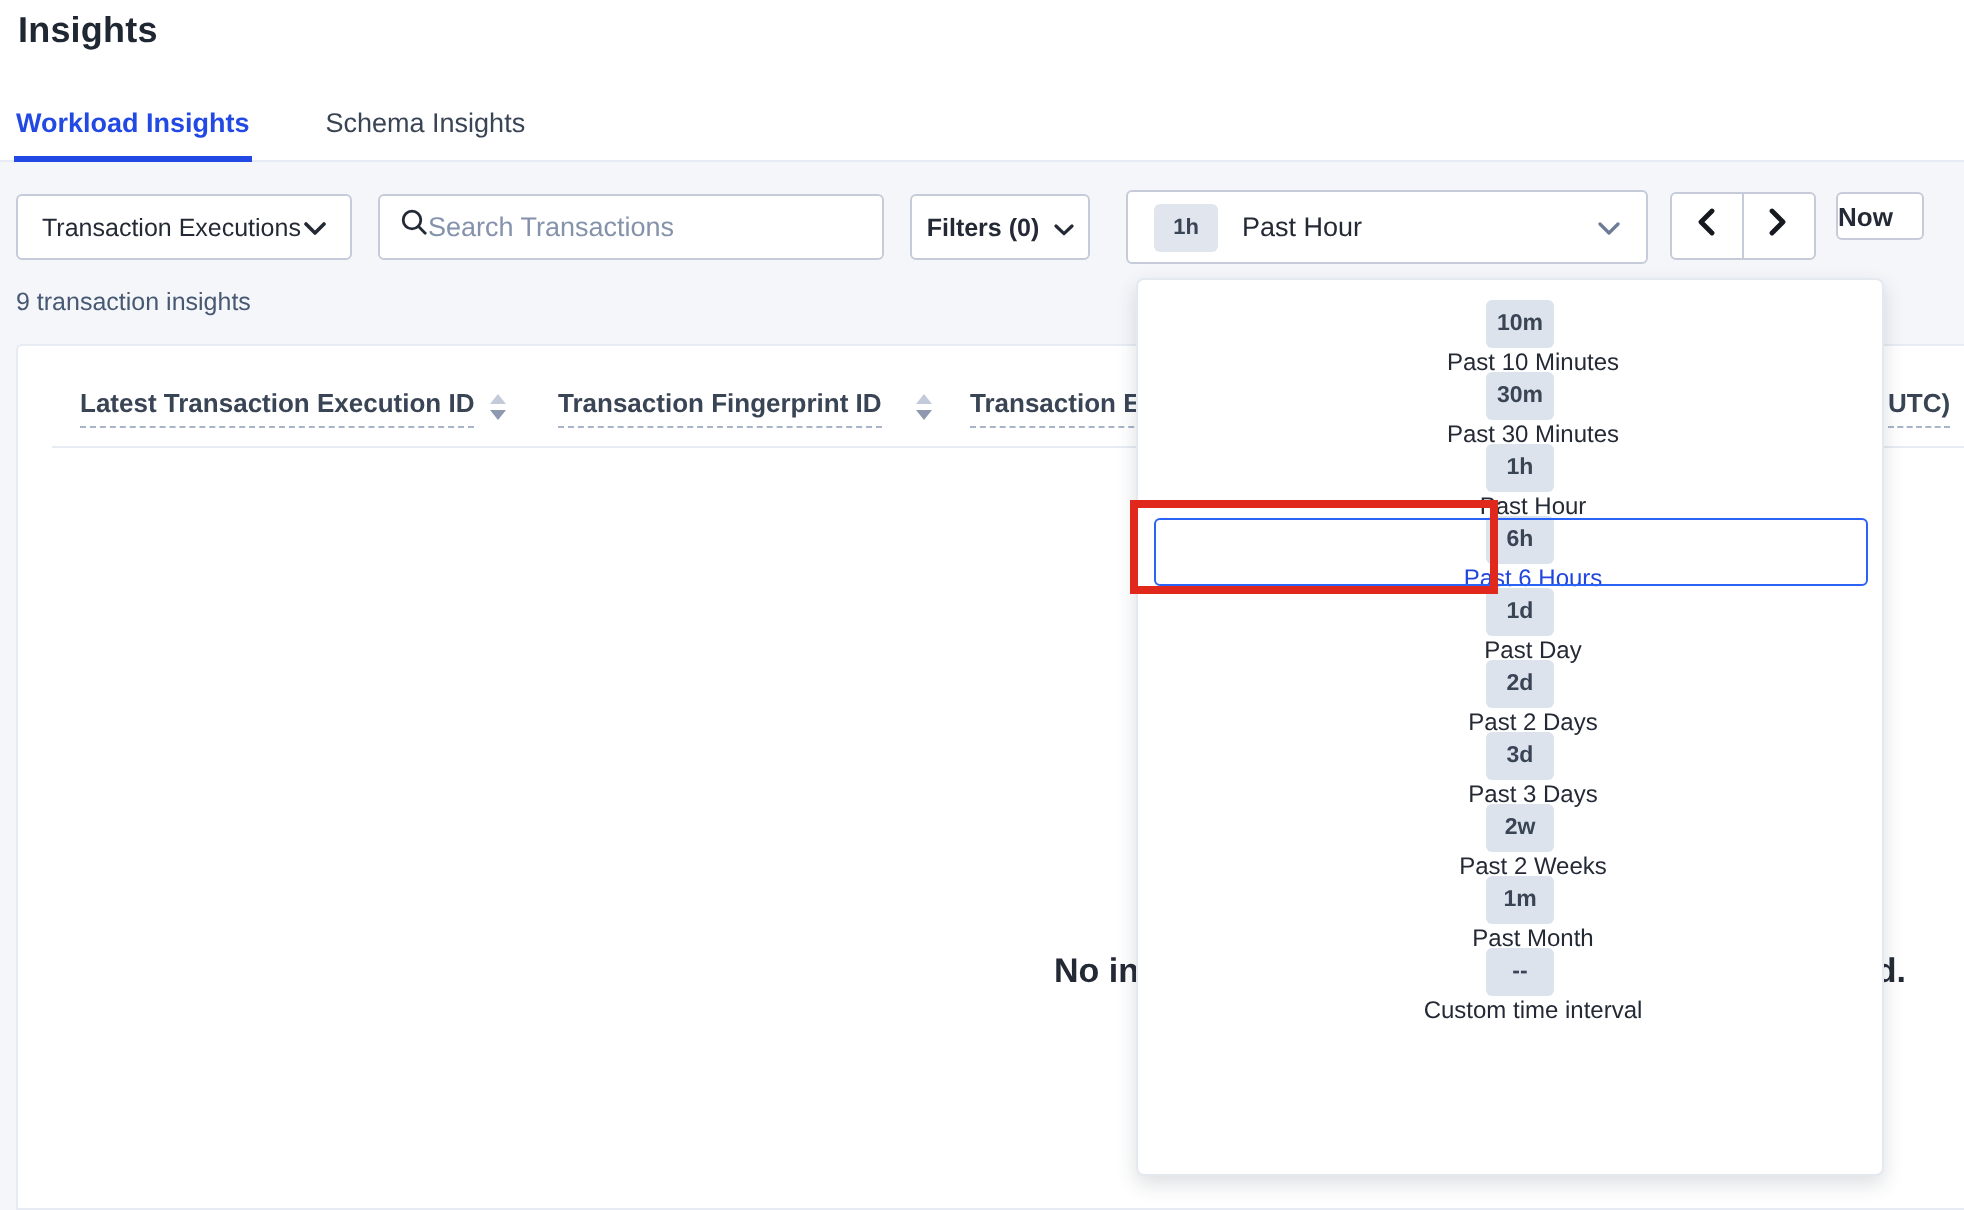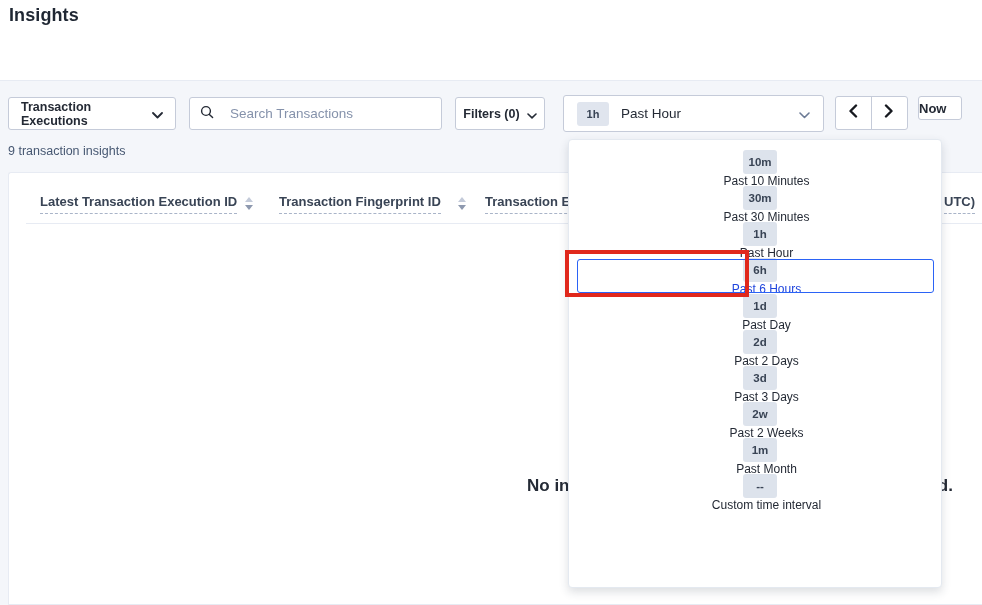--- a/index.html
+++ b/index.html
@@ -14,22 +14,22 @@
   .topband { position:absolute; top:0; left:0; right:0; height:81px; background:#fff; border-bottom:1px solid #e7ebf3; }
   .page-title { position:absolute; top:5px; left:9px; font-size:18px; font-weight:700; color:#1f2733; letter-spacing:.1px; }
   .tabs { position:absolute; left:7px; bottom:-1px; display:flex; gap:36px; }
   .tab { padding:8px 1px 9px 1px; font-size:13.5px; font-weight:700; color:#394455; cursor:pointer; border-bottom:3px solid transparent; }
   .tab.active { color:#2349e4; border-bottom-color:#2349e4; }
   .tab.inactive { font-weight:400; color:#394455; }
 
   
   .btnbox { position:absolute; background:#fff; border:1px solid #c5cbd9; border-radius:3px; display:flex; align-items:center; }
   .type-select { left:8px; top:97px; width:168px; height:33px; padding:0 12px; justify-content:space-between; cursor:pointer; }
-  .type-select .lbl { font-size:12.5px; font-weight:700; color:#242a35; }
-  .search-box { left:189px; top:97px; width:253px; height:33px; padding:0 10px; gap:16px; }
+  .type-select .lbl { font-size:12.5px; font-weight:400; color:#242a35; }
+  .search-box { left:189px; top:97px; width:253px; height:33px; padding:0 10px; gap:0; }
   .search-box input { border:none; outline:none; flex:1; font-size:13.5px; color:#242a35; font-family:"Liberation Sans",sans-serif; background:transparent; }
   .search-box input::placeholder { color:#8592ab; }
   .filters-btn { left:455px; top:97px; width:90px; height:33px; justify-content:center; gap:7px; cursor:pointer; }
   .filters-btn .lbl { font-size:12.5px; font-weight:700; color:#242a35; }
   .time-select { left:563px; top:95px; width:261px; height:37px; padding:0 13px; cursor:pointer; }
   .time-badge { width:32px; height:24px; border-radius:3px; background:#e0e5ee; color:#394455; font-size:11px; font-weight:700; display:flex; align-items:center; justify-content:center; }
   .time-select .lbl { font-size:13.5px; color:#242a35; margin-left:12px; flex:1; }
   .range-arrows { left:835px; top:96px; width:73px; height:34px; padding:0; }
   .range-arrows .half { width:50%; height:100%; display:flex; align-items:center; justify-content:center; cursor:pointer; }
   .range-arrows .half:first-child { border-right:1px solid #c5cbd9; }
@@ -67,20 +67,24 @@
 
   .chev { display:inline-block; }
 </style>
 </head>
 <body>
 
 <div class="page">
 
   <div class="topband">
     <div class="page-title">Insights</div>
+    <div class="tabs">
+      <div class="tab active">Workload Insights</div>
+      <div class="tab inactive">Schema Insights</div>
+    </div>
   </div>
 
   <div class="btnbox type-select">
     <span class="lbl">Transaction Executions</span>
     <span class="chev">
       <svg width="11" height="7" viewBox="0 0 11 7">
           <polyline points="1,1 5.5,5.5 10,1" fill="none" stroke="#242a35" stroke-width="1.8" stroke-linecap="round" stroke-linejoin="round"></polyline>
         </svg>
     </span>
   </div>

